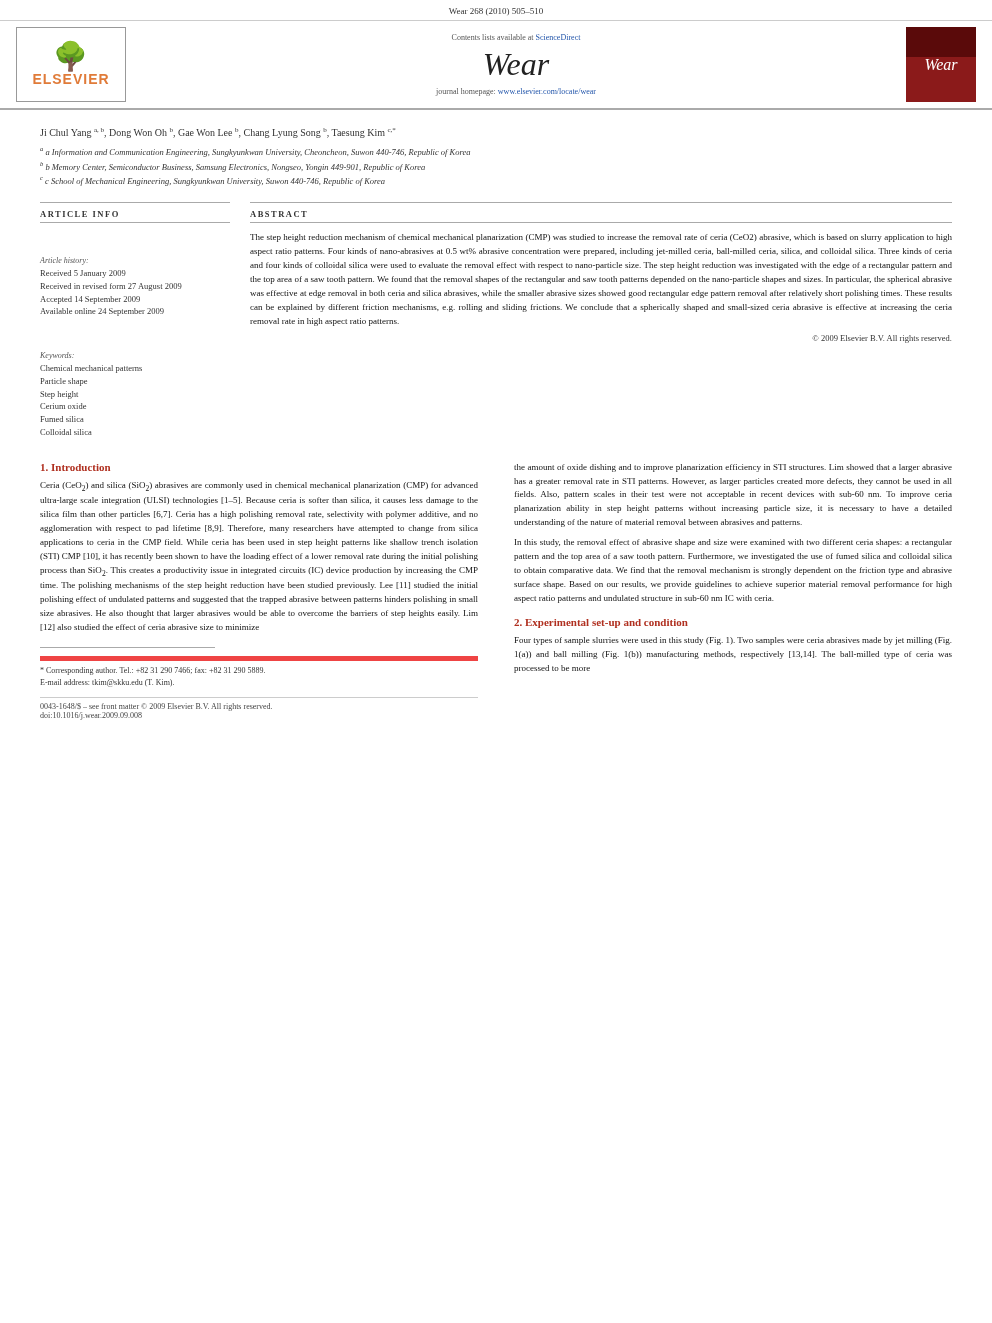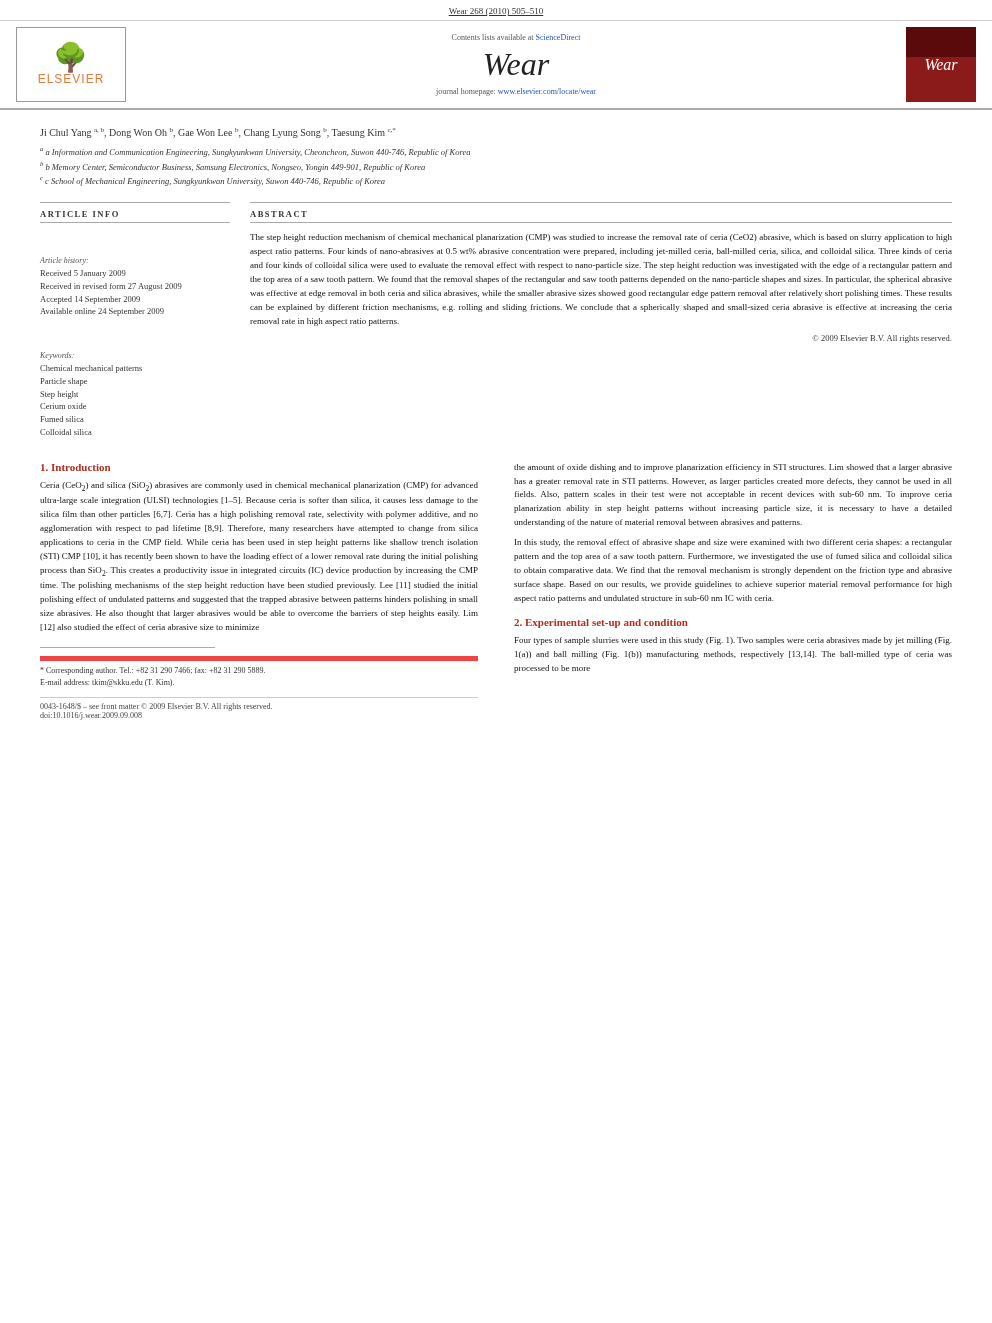--- a/index.html
+++ b/index.html
@@ -12,21 +12,20 @@
       min-height: 1323px;
     }
 
     
     .header {
       border-bottom: 1px solid #ccc;
       padding: 6px 0 4px 0;
       text-align: center;
       font-size: 9px;
       color: #333;
-      text-decoration: underline;
     }
 
     .journal-banner {
       display: flex;
       align-items: stretch;
       border-bottom: 2px solid #aaa;
       padding: 6px 16px;
       position: relative;
     }
 
@@ -40,22 +39,22 @@
       padding: 4px;
       font-size: 7px;
     }
 
     .elsevier-logo .tree-icon {
       font-size: 28px;
       line-height: 1;
     }
 
     .elsevier-logo .brand {
-      font-size: 12px;
-      font-weight: normal;
+      font-size: 14px;
+      font-weight: bold;
       letter-spacing: 1px;
       color: #e07b39;
       font-family: Arial, sans-serif;
     }
 
     .journal-center {
       flex: 1;
       text-align: center;
       padding: 6px 0;
     }

